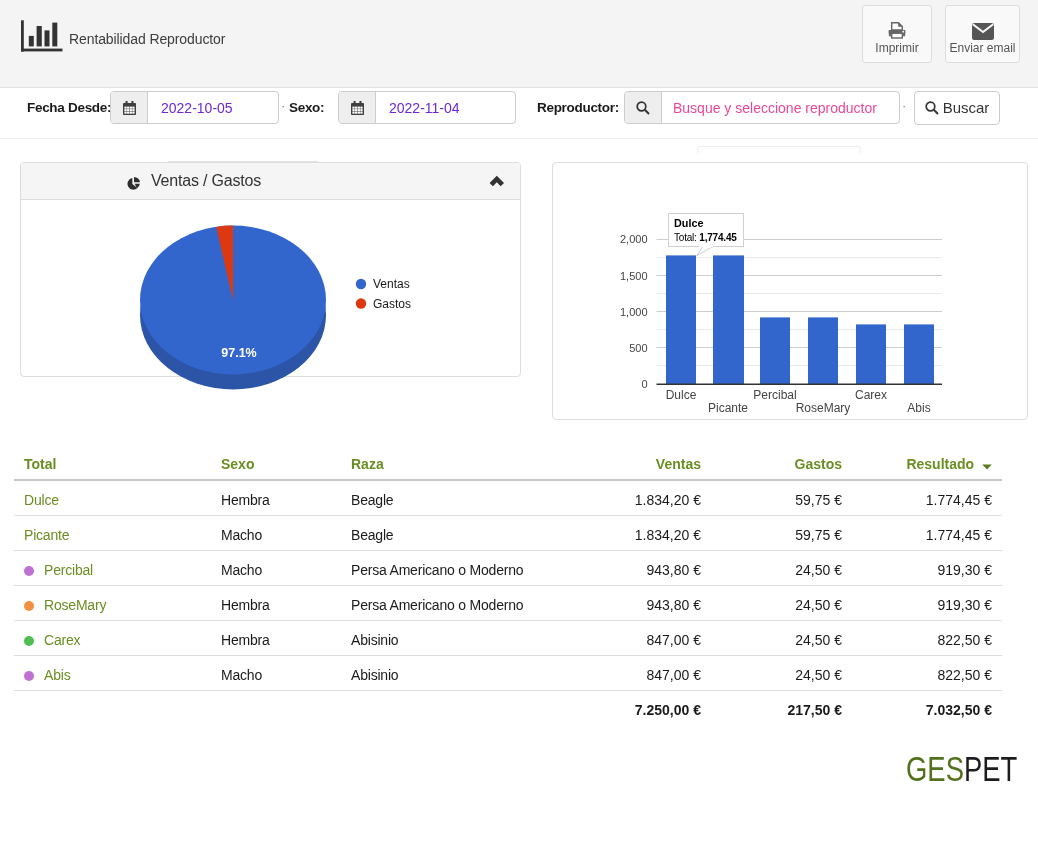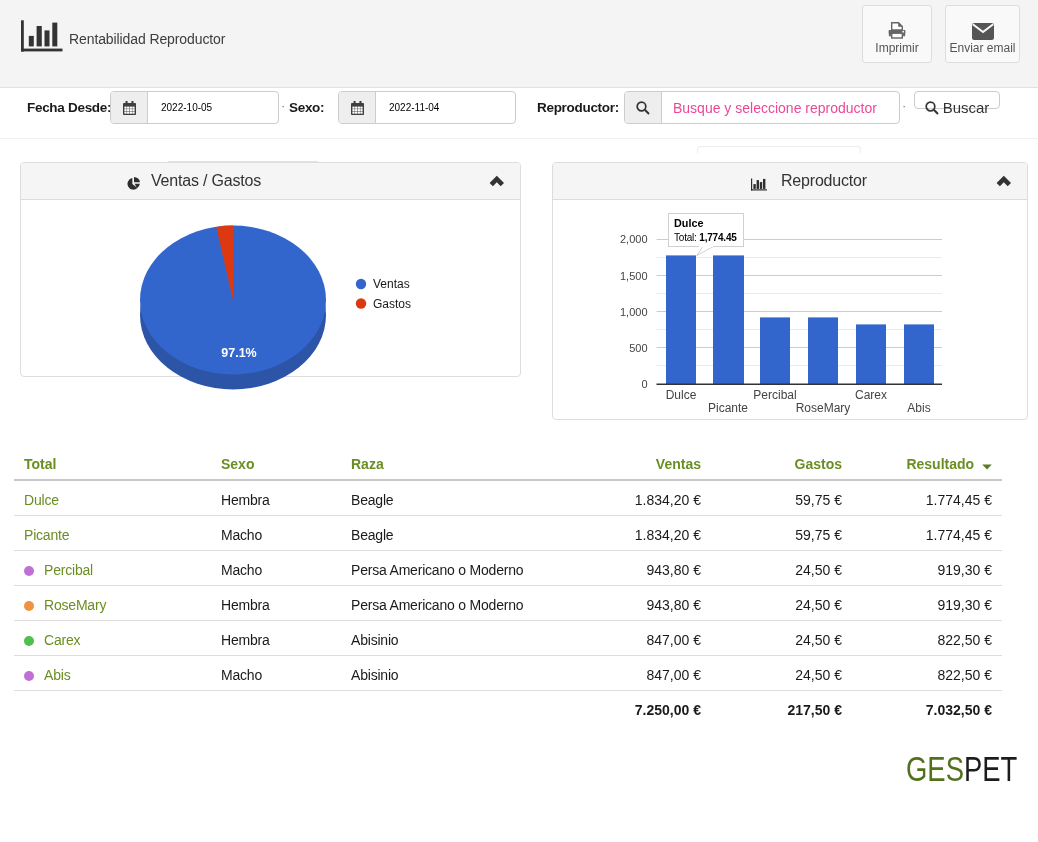--- a/index.html
+++ b/index.html
@@ -8,22 +8,22 @@
 
 .topbar { position:absolute; left:0; top:0; width:1038px; height:88px; background:#f4f4f4; border-bottom:1px solid #e2e2e2; }
 .apptitle { position:absolute; left:69px; top:31px; font-size:14px; letter-spacing:-0.1px; color:#3d3d3d; }
 .topbtn { position:absolute; top:5px; width:70px; height:58px; background:#f9f9f9; border:1px solid #ddd; border-radius:3px; text-align:center; color:#555; font-size:12px; }
 .topbtn .lbl { position:absolute; bottom:7px; left:0; right:0; }
 
 .flabel { position:absolute; top:100px; font-weight:bold; font-size:13.5px; letter-spacing:-0.3px; color:#1a1a1a; }
 .filterline { position:absolute; left:0; top:138px; width:1038px; height:1px; background:#f0f0f0; }
 .igroup { position:absolute; top:91px; height:33px; border:1px solid #ccc; border-radius:4px; background:#fff; display:flex; }
 .iaddon { width:37px; background:#eee; border-right:1px solid #ccc; border-radius:3px 0 0 3px; display:flex; align-items:center; justify-content:center; }
-.ival { align-self:center; font-size:10px; color:#000000; padding-left:13px; }
-.btn-buscar { position:absolute; left:914px; top:91px; width:86px; height:18px; background:#fff; border:1px solid #ccc; border-radius:4px; font-size:15px; color:#333; text-align:center; line-height:32px; }
+.ival { align-self:center; font-size:14px; color:#6d28d9; padding-left:13px; }
+.btn-buscar { position:absolute; left:914px; top:91px; width:86px; height:34px; background:#fff; border:1px solid #ccc; border-radius:4px; font-size:15px; color:#333; text-align:center; line-height:32px; }
 
 .panel { position:absolute; border:1px solid #ddd; border-radius:4px; background:#fff; }
 .phead { position:absolute; left:0; top:0; right:0; height:37px; background:#f5f5f5; border-bottom:1px solid #ddd; border-radius:3px 3px 0 0; }
 .ptitle { position:absolute; font-size:16px; letter-spacing:-0.2px; color:#333; top:9px; }
 .chev { position:absolute; top:12px; }
 </style>
 </head>
 <body>
 <div class="topbar"></div>
 <div class="filterline"></div>
@@ -146,34 +146,20 @@
     <path d="M233 300 L216.2 226.9 A93 74.4 0 0 1 233 225.6 Z" fill="#dc3912"></path>
     <text x="239" y="356.5" fill="#fff" font-size="12.5" font-weight="bold" text-anchor="middle">97.1%</text>
     <circle cx="361" cy="284" r="5.2" fill="#3366cc"></circle>
     <text x="373" y="288" font-size="12" fill="#1a1a1a">Ventas</text>
     <circle cx="361" cy="303.5" r="5.2" fill="#dc3912"></circle>
     <text x="373" y="307.5" font-size="12" fill="#1a1a1a">Gastos</text>
   </svg>
 </div>
 
 <div class="panel" style="left:552px;top:162px;width:476px;height:258px;">
-  <div class="phead">
-    <svg class="abs" style="left:198px;top:14px" width="16" height="15" viewBox="0 0 40 30">
-      <rect x="0" y="0" width="3" height="30" fill="#2e2e2e"></rect>
-      <rect x="0" y="27" width="40" height="3" fill="#2e2e2e"></rect>
-      <rect x="6" y="14" width="6" height="12" fill="#2e2e2e"></rect>
-      <rect x="14" y="4" width="6" height="22" fill="#2e2e2e"></rect>
-      <rect x="22" y="9" width="6" height="17" fill="#2e2e2e"></rect>
-      <rect x="30" y="1" width="6" height="25" fill="#2e2e2e"></rect>
-    </svg>
-    <div class="ptitle" style="left:228px;">Reproductor</div>
-    <svg class="chev" style="left:443px;" width="16" height="12" viewBox="0 0 16 12">
-        <path d="M7.8 0.8 L15 8 L11.7 11.3 L7.8 7.3 L3.9 11.3 L0.6 8 Z" fill="#333"></path>
-      </svg>
-  </div>
   <svg class="abs" style="left:-1px;top:37px" width="474" height="218" viewBox="552 200 474 218">
 
     <g stroke="#ebebeb" stroke-width="1">
       <line x1="656.5" y1="257.5" x2="942" y2="257.5"></line>
       <line x1="656.5" y1="293.5" x2="942" y2="293.5"></line>
       <line x1="656.5" y1="329.5" x2="942" y2="329.5"></line>
       <line x1="656.5" y1="365.5" x2="942" y2="365.5"></line>
     </g>
     <g stroke="#cccccc" stroke-width="1">
       <line x1="656.5" y1="239.5" x2="942" y2="239.5"></line>

